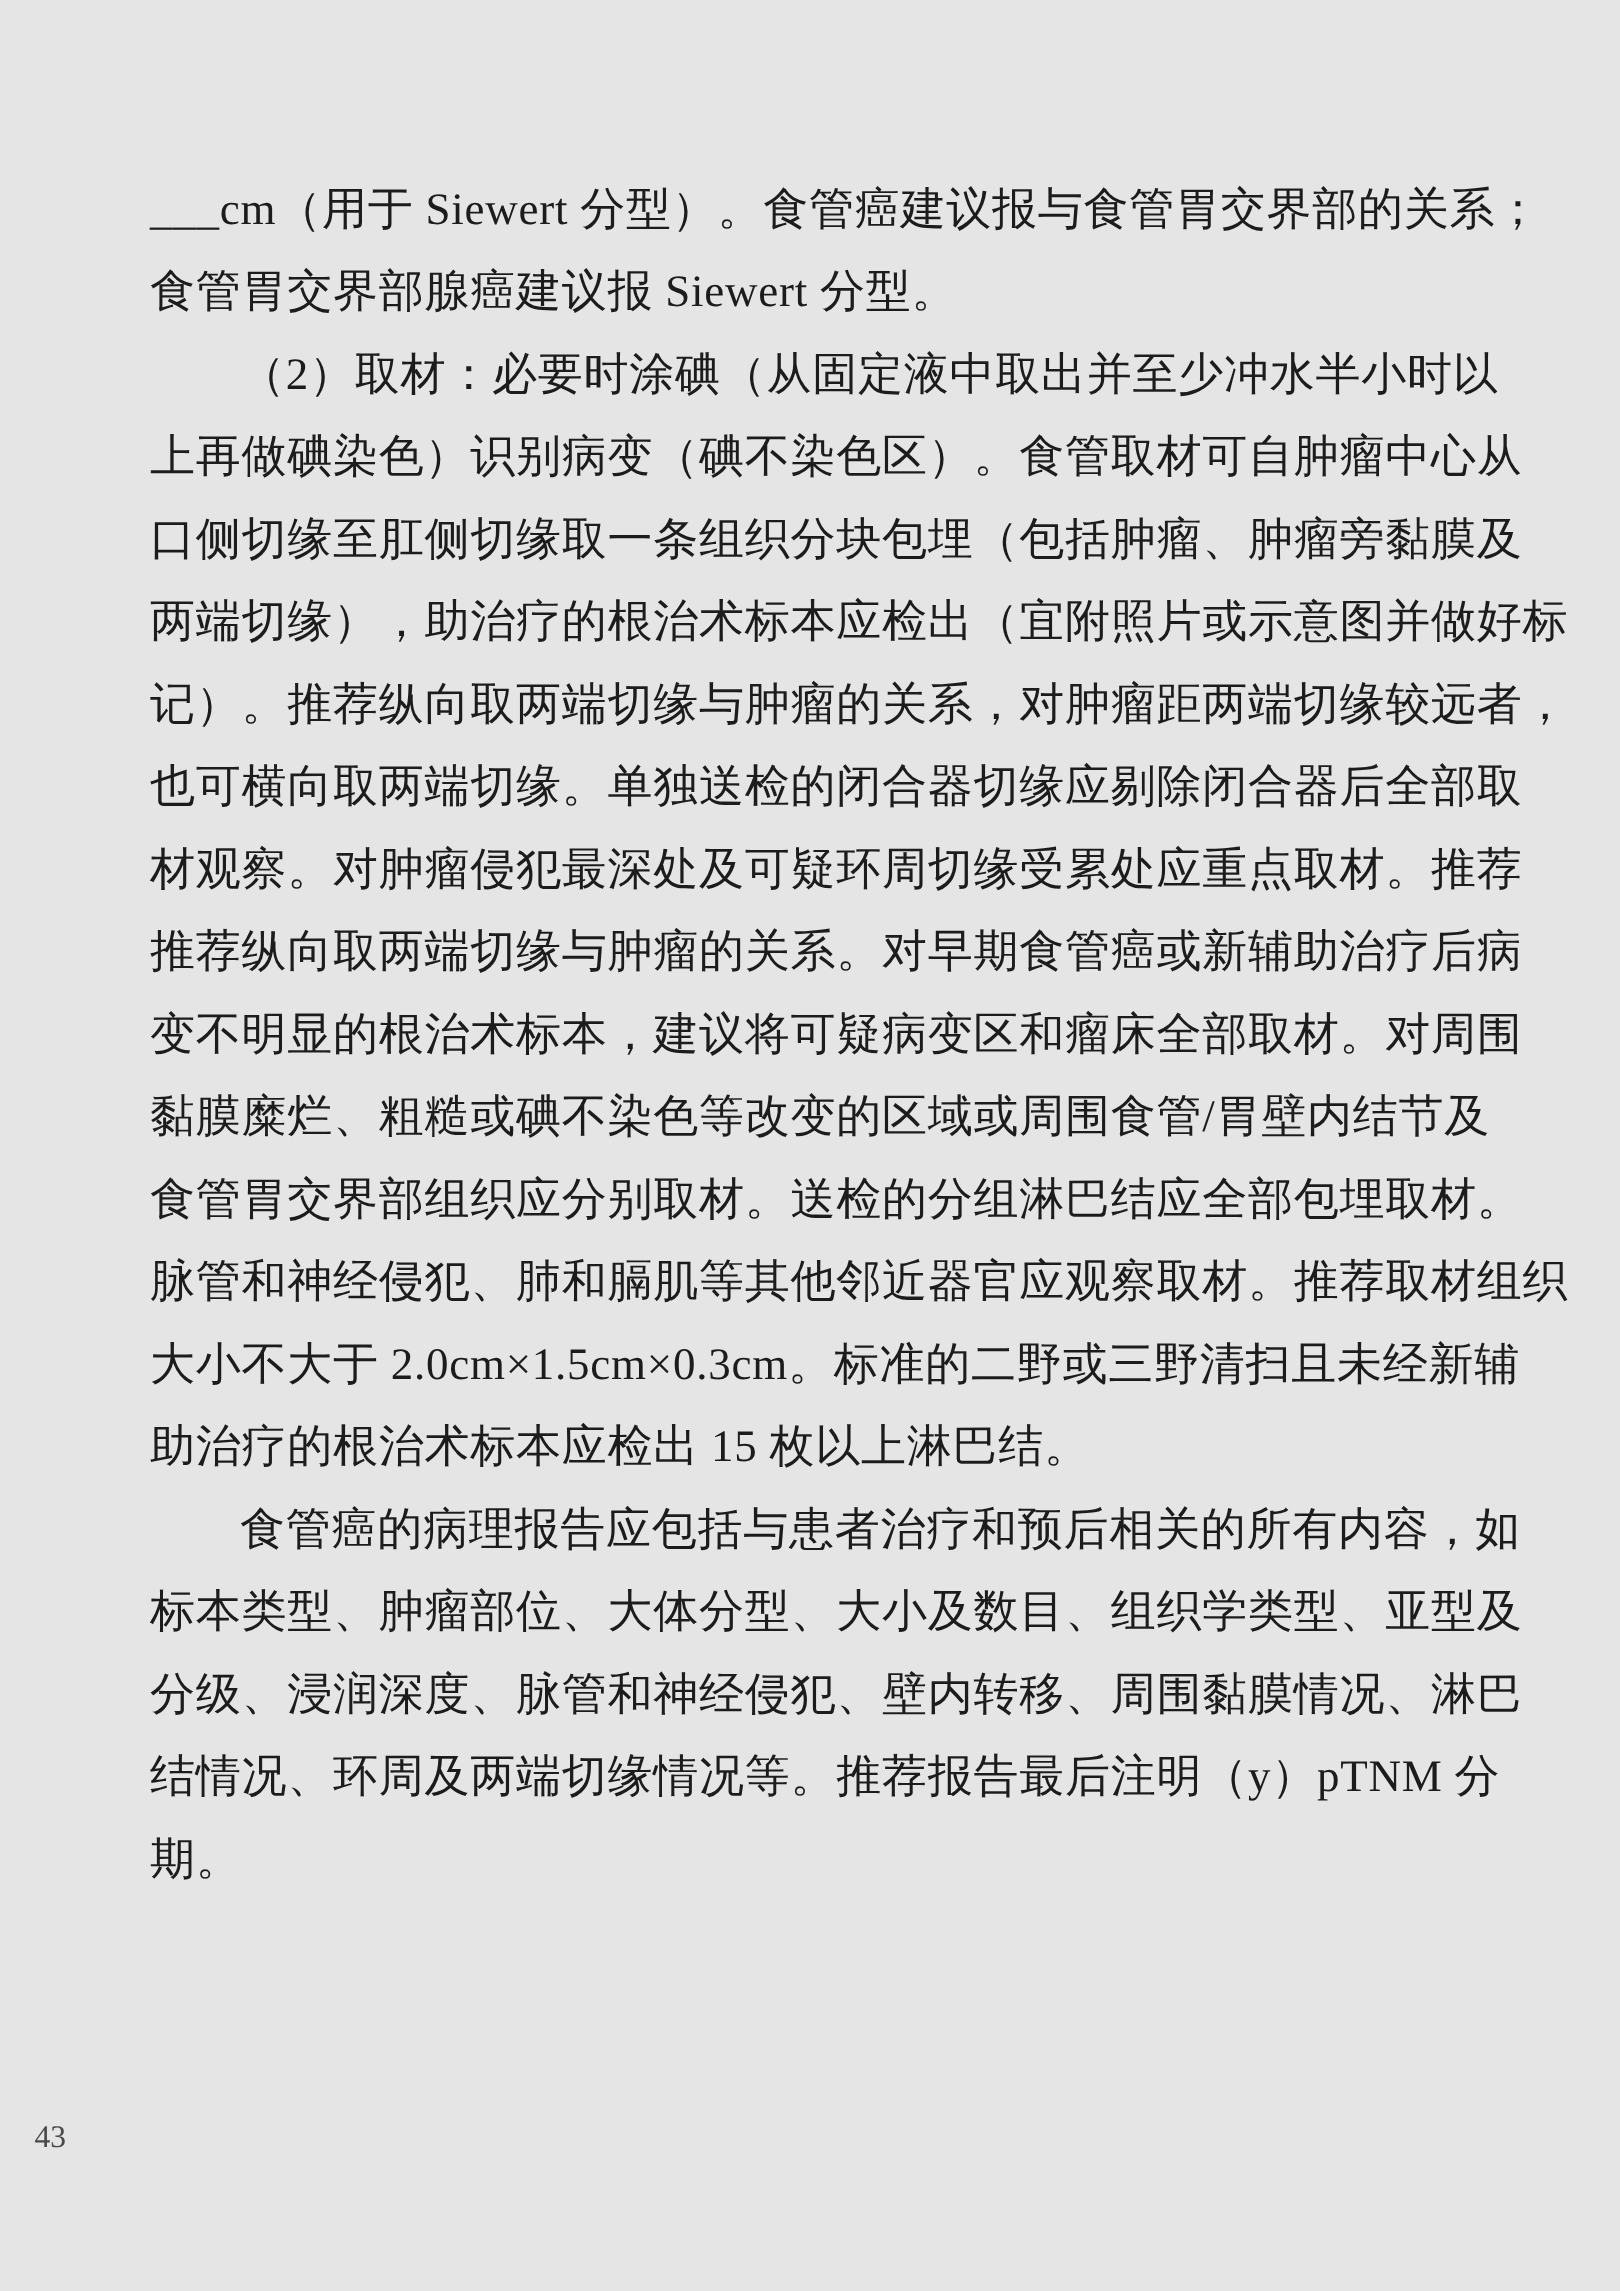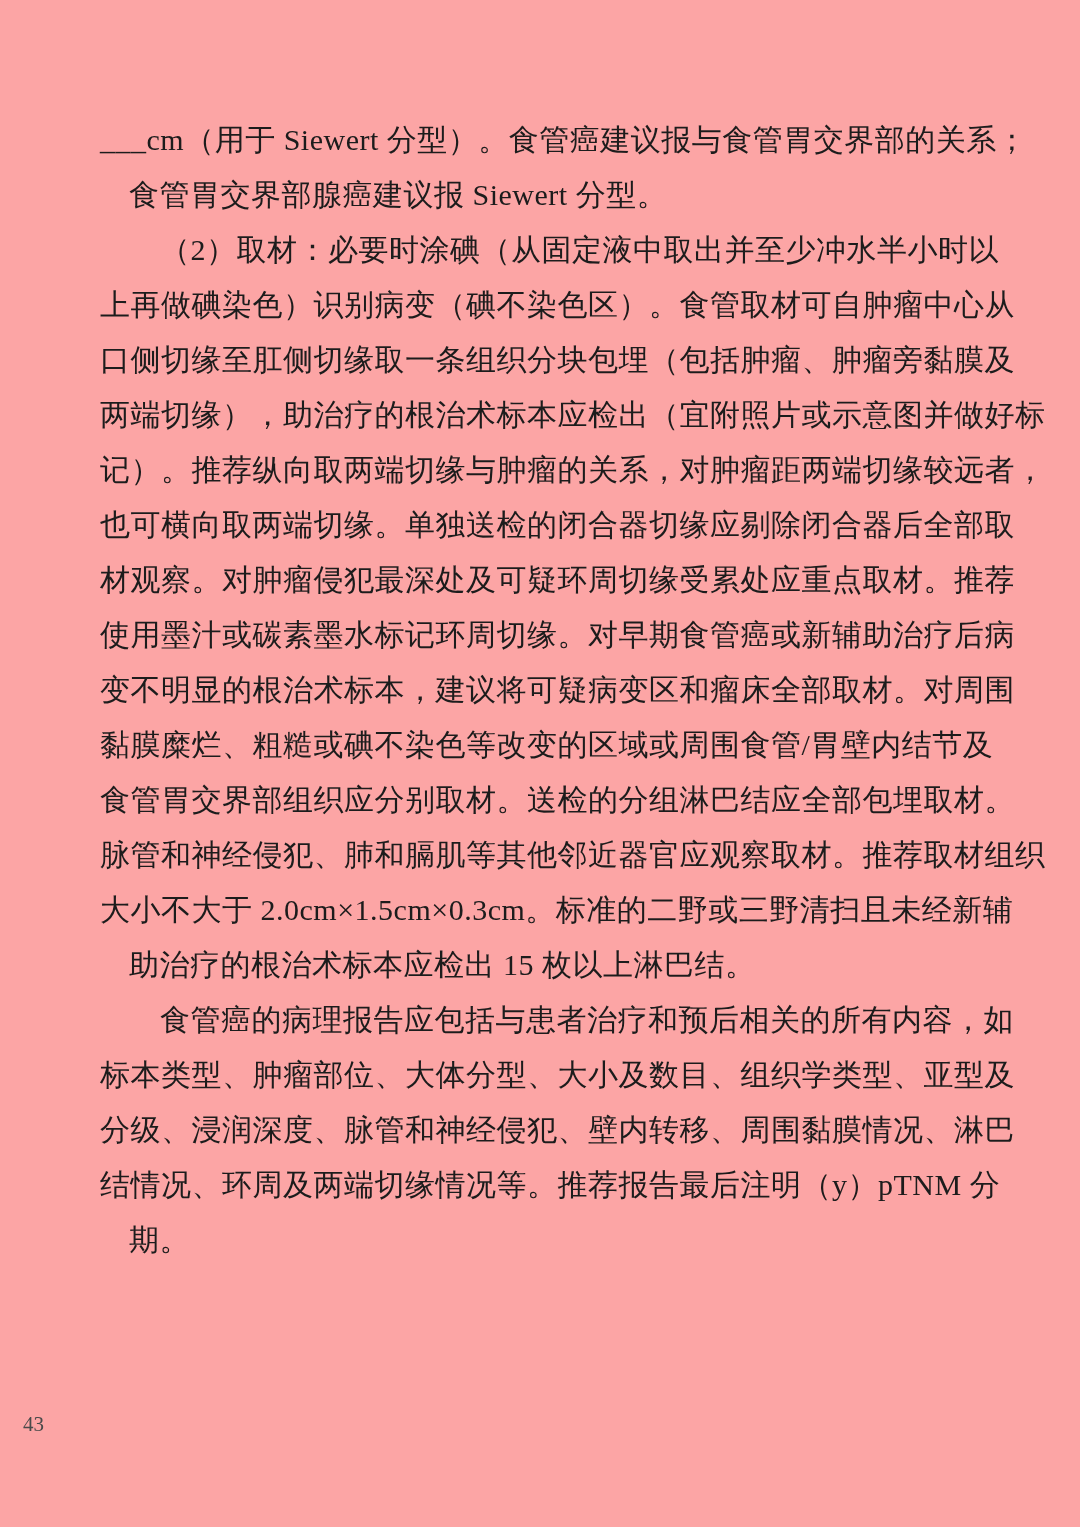--- a/index.html
+++ b/index.html
@@ -4,21 +4,21 @@
 <style>
   html, body {
     margin: 0;
     padding: 0;
     background: #ffffff;
   }
   .page {
     position: relative;
     width: 1080px;
     height: 1527px;
-    background: #fca5a5;
+    background: #e5e5e5;
     overflow: hidden;
     font-family: "Liberation Serif", "DejaVu Serif", serif;
     color: #1c1c1c;
   }
   .content {
     position: absolute;
     left: 100px;
     top: 112px;
     width: 888px;
   }
@@ -31,21 +31,20 @@
     white-space: nowrap;
     text-align: justify;
     text-align-last: justify;
     text-justify: inter-character;
     letter-spacing: 0.5px;
     overflow: visible;
   }
   .line.last {
     text-align: left;
     text-align-last: left;
-    margin-left: 29px;
   }
   .line.indent {
     text-indent: 2em;
   }
   .footer {
     position: absolute;
     left: 0;
     width: 100%;
     top: 1412px;
     text-align: left;
@@ -66,21 +65,21 @@
     <p class="line">___cm（用于 Siewert 分型）。食管癌建议报与食管胃交界部的关系；</p>
     <p class="line last">食管胃交界部腺癌建议报 Siewert 分型。</p>
 
     <p class="line indent">（2）取材：必要时涂碘（从固定液中取出并至少冲水半小时以</p>
     <p class="line">上再做碘染色）识别病变（碘不染色区）。食管取材可自肿瘤中心从</p>
     <p class="line">口侧切缘至肛侧切缘取一条组织分块包埋（包括肿瘤、肿瘤旁黏膜及</p>
     <p class="line">两端切缘），助治疗的根治术标本应检出（宜附照片或示意图并做好标</p>
     <p class="line">记）。推荐纵向取两端切缘与肿瘤的关系，对肿瘤距两端切缘较远者，</p>
     <p class="line">也可横向取两端切缘。单独送检的闭合器切缘应剔除闭合器后全部取</p>
     <p class="line">材观察。对肿瘤侵犯最深处及可疑环周切缘受累处应重点取材。推荐</p>
-    <p class="line">使用墨汁或碳素墨水标记环周切缘。对早期食管癌或新辅助治疗后病</p>
+    <p class="line">推荐纵向取两端切缘与肿瘤的关系。对早期食管癌或新辅助治疗后病</p>
     <p class="line">变不明显的根治术标本，建议将可疑病变区和瘤床全部取材。对周围</p>
     <p class="line">黏膜糜烂、粗糙或碘不染色等改变的区域或周围食管/胃壁内结节及</p>
     <p class="line">食管胃交界部组织应分别取材。送检的分组淋巴结应全部包埋取材。</p>
     <p class="line">脉管和神经侵犯、肺和膈肌等其他邻近器官应观察取材。推荐取材组织</p>
     <p class="line">大小不大于 2.0cm×1.5cm×0.3cm。标准的二野或三野清扫且未经新辅</p>
     <p class="line last">助治疗的根治术标本应检出 15 枚以上淋巴结。</p>
 
 
     <p class="line indent">食管癌的病理报告应包括与患者治疗和预后相关的所有内容，如</p>
     <p class="line">标本类型、肿瘤部位、大体分型、大小及数目、组织学类型、亚型及</p>

